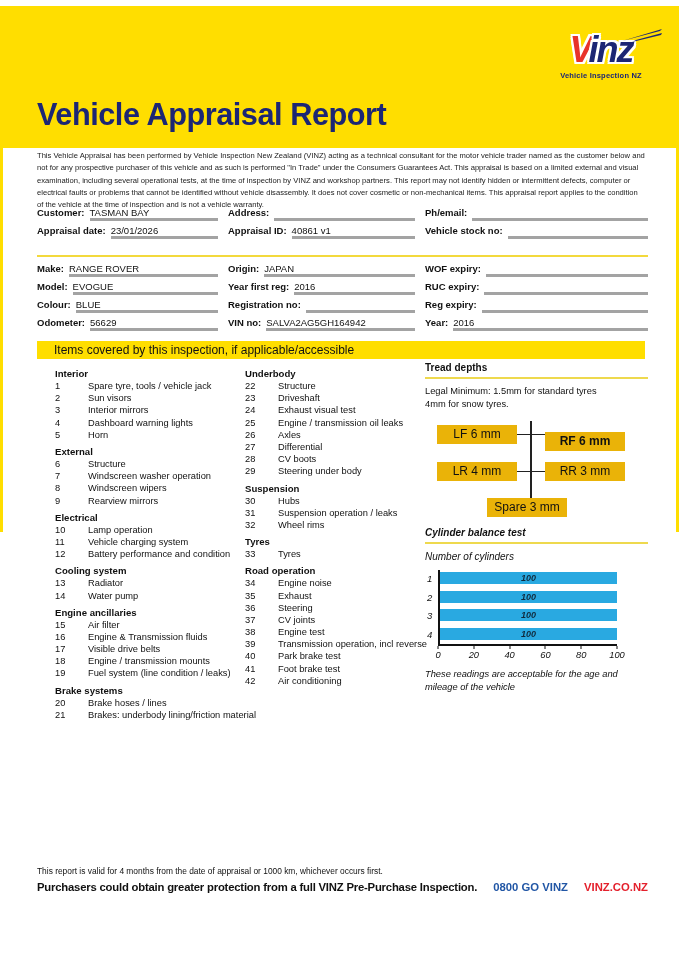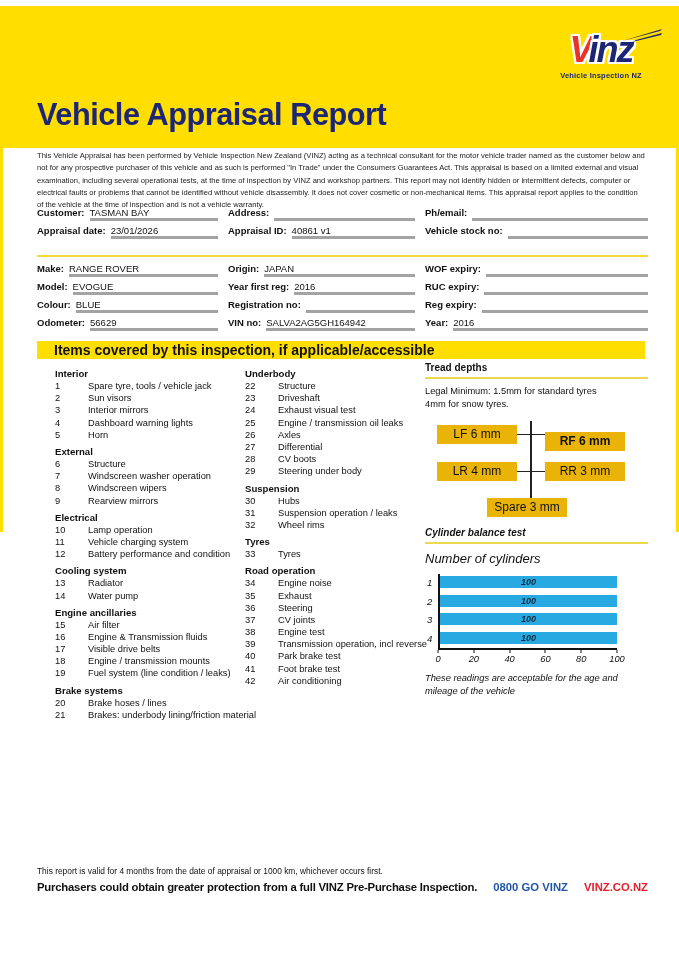--- a/index.html
+++ b/index.html
@@ -23,21 +23,21 @@
   
   .fgrid{position:absolute;left:37px;width:611px;display:grid;grid-template-columns:181px 187px 223px;column-gap:10px;grid-auto-rows:18px;}
   #customer-grid{top:207px;}
   #vehicle-grid{top:263px;}
   .field{display:flex;align-items:flex-start;padding-bottom:1px;}
   .flabel{font-weight:bold;font-size:9.5px;white-space:nowrap;line-height:11px;}
   .fvalue{flex:1;margin-left:5px;font-size:9.5px;line-height:11px;border-bottom:3px solid #a3a3a3;white-space:nowrap;min-height:11px;}
   .yellow-rule{position:absolute;left:37px;top:255px;width:611px;height:2px;background:#f3d93c;}
   
   .banner{position:absolute;left:37px;top:341px;width:591px;height:18px;background:#ffde00;
-        font-size:14px;font-weight:bold;color:#111;line-height:18px;padding-left:17px;}
+        font-size:12px;font-weight:normal;color:#111;line-height:18px;padding-left:17px;}
   
   .icol{position:absolute;top:368px;font-size:9.3px;}
   #inspect-col-0{left:55px;width:190px;}
   #inspect-col-1{left:245px;width:180px;}
   .group-title{font-weight:bold;font-size:9.6px;margin:5px 0 1px 0;}
   .icol .group-title:first-child{margin-top:0;}
   .item-row{display:flex;height:12.2px;align-items:center;}
   .item-num{width:33px;flex-shrink:0;}
   .item-label{white-space:nowrap;}
   
@@ -49,21 +49,21 @@
   .legal{font-size:9.3px;line-height:1.4;}
   .tread-diagram{position:relative;height:100px;margin-top:10px;}
   .tyre-box{position:absolute;width:80px;height:19px;background:#eab308;font-size:12px;text-align:center;line-height:19px;color:#111;}
   #box-lf{left:12px;top:4px;} #box-rf{left:120px;top:11px;font-weight:bold;}
   #box-lr{left:12px;top:41px;} #box-rr{left:120px;top:41px;}
   #box-spare{left:62px;top:77px;}
   .vline{position:absolute;left:105px;top:0;width:1.5px;height:80px;background:#222;}
   .hline{position:absolute;left:92px;width:28px;height:1.5px;background:#222;}
   #hline-front{top:12.5px;} #hline-rear{top:49.5px;}
   
-  .sec-sub{font-size:13px;margin-top:7px;}
+  .sec-sub{font-size:10px;margin-top:7px;}
   .chart{position:relative;margin-top:8px;width:192px;height:96px;}
   .yaxis{position:absolute;left:13px;top:0;width:1.5px;height:75px;background:#111;}
   .xaxis{position:absolute;left:13px;right:0;top:74px;height:1.5px;background:#111;}
   .cyl-row{position:absolute;left:0;right:0;height:12px;}
   .cyl-num{position:absolute;left:2px;top:1px;font-size:9.5px;}
   .cyl-bar-wrap{position:absolute;left:15px;right:0;top:0;bottom:0;}
   .cyl-bar{height:100%;background:#29a9e1;position:relative;}
   .cyl-val{position:absolute;left:50%;top:50%;transform:translate(-50%,-50%);font-size:9px;font-weight:bold;color:#10293b;}
   .ticks{position:absolute;left:13px;right:0;top:76px;height:18px;}
   .tickmark{position:absolute;top:0;width:1px;height:3px;background:#111;transform:translateX(-50%);}

